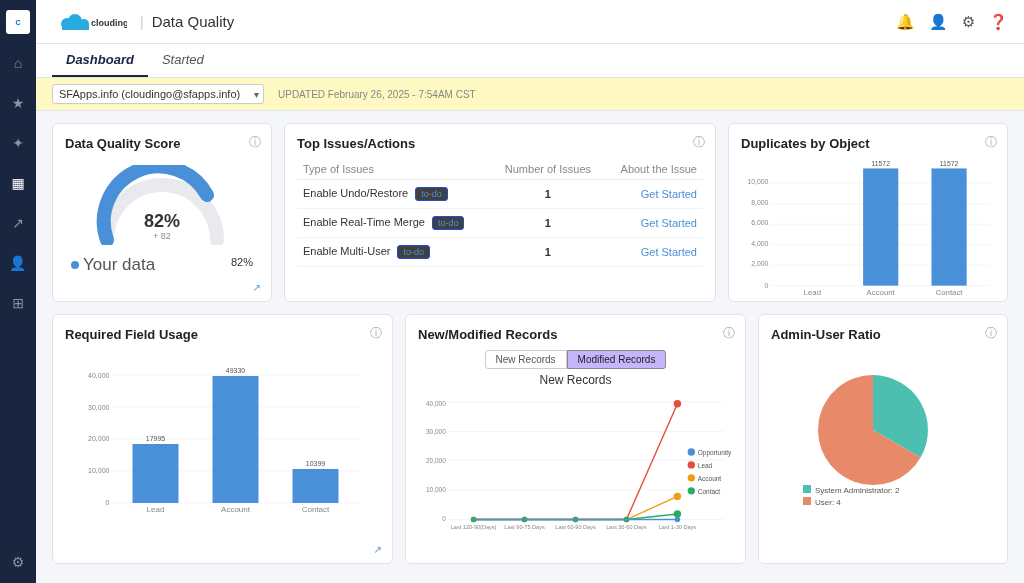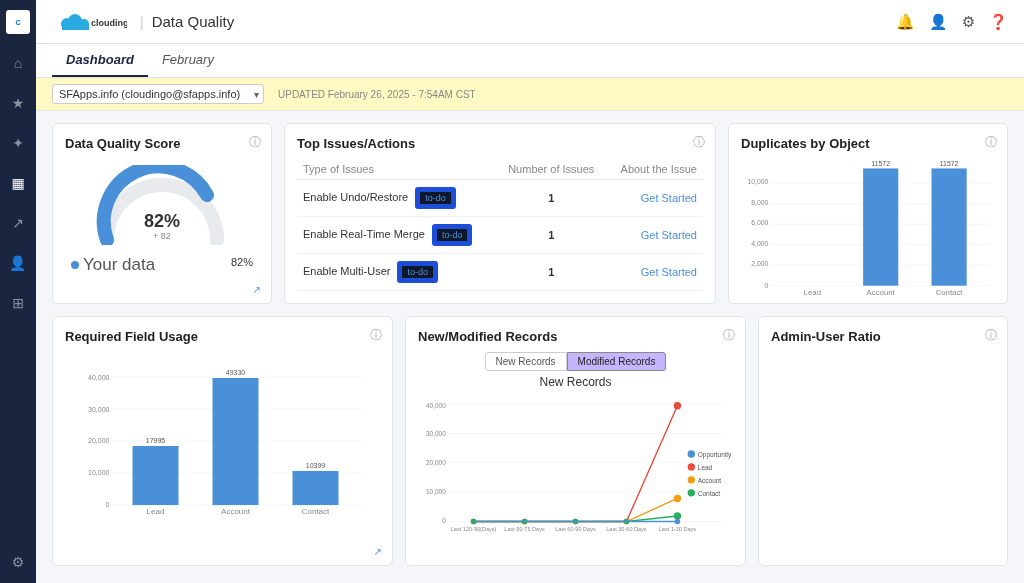--- a/index.html
+++ b/index.html
@@ -222,21 +222,21 @@
       color: #333;
       vertical-align: middle;
     }
     .badge {
       display: inline-block;
       padding: 1px 5px;
       border-radius: 3px;
       font-size: 9px;
       margin-left: 4px;
     }
-    .badge-todo { background: #0f172a; color: #4a90d9; border: 5px solid #1d4ed8; }
+    .badge-todo { background: #404040; color: #4a90d9; border: 1px solid #1d4ed8; }
     .num-issues { color: #333; font-weight: 600; text-align: center; }
     .get-started { color: #4a90d9; cursor: pointer; text-decoration: none; font-size: 11px; }
     .th-center { text-align: center !important; }
     .th-right { text-align: right !important; }
     .td-right { text-align: right !important; }
 
     
     .card-duplicates { width: 280px; flex-shrink: 0; }
     .dup-chart-area { height: 130px; position: relative; margin-top: 4px; }
 
@@ -320,21 +320,21 @@
     <div class="topbar-right">
       <span class="topbar-icon">🔔</span>
       <span class="topbar-icon">👤</span>
       <span class="topbar-icon">⚙</span>
       <span class="topbar-icon">❓</span>
     </div>
   </div>
 
   <div class="nav-tabs">
     <div class="nav-tab active">Dashboard</div>
-    <div class="nav-tab">February</div>
+    <div class="nav-tab">Started</div>
   </div>
 
   <div class="toolbar">
     <div class="select-wrapper">
       <select class="sf-select"><option>SFApps.info (cloudingo@sfapps.info)</option></select>
     </div>
     <span class="updated-text">UPDATED February 26, 2025 - 7:54AM CST</span>
   </div>
 
   <div class="content">
@@ -547,18 +547,31 @@
             <text x="302" y="91" font-size="7" fill="#555">Account</text>
             <circle cx="295" cy="102" r="4" fill="#27ae60"></circle>
             <text x="302" y="105" font-size="7" fill="#555">Contact</text>
           </svg>
         </div>
       </div>
 
       <div class="card card-admin">
         <div class="card-title">Admin-User Ratio</div>
         <span class="card-info-icon">ⓘ</span>
+        <div class="admin-chart-area">
+          <svg width="180" height="150" viewBox="0 0 180 150">
+
+            <path d="M 80 75 L 80 20 A 55 55 0 0 1 127.6 102.5 Z" fill="#4dbfb0"></path>
+
+            <path d="M 80 75 L 127.6 102.5 A 55 55 0 1 1 80 20 Z" fill="#e8896a"></path>
+
+            <rect x="10" y="130" width="8" height="8" fill="#4dbfb0"></rect>
+            <text x="22" y="138" font-size="8" fill="#555">System Administrator: 2</text>
+            <rect x="10" y="142" width="8" height="8" fill="#e8896a"></rect>
+            <text x="22" y="150" font-size="8" fill="#555">User: 4</text>
+          </svg>
+        </div>
       </div>
 
     </div>
 
   </div>
 </div>
 
 </body></html>

